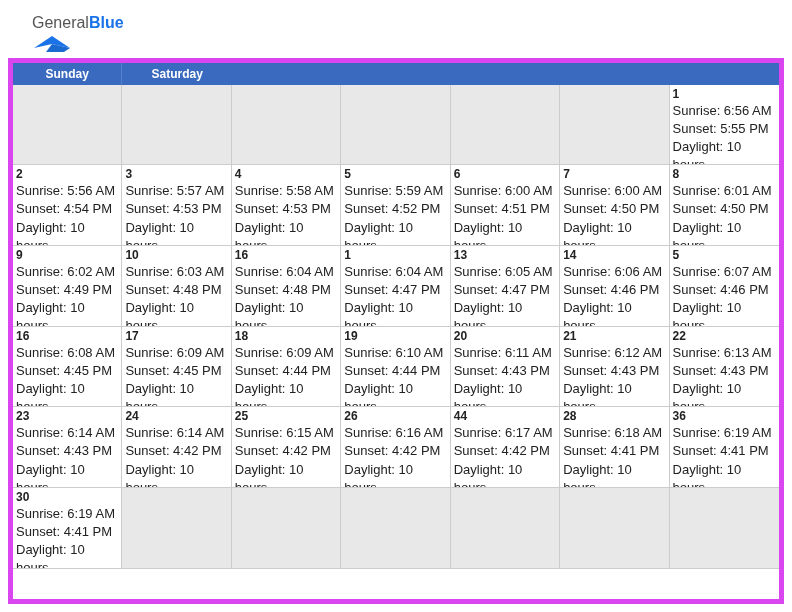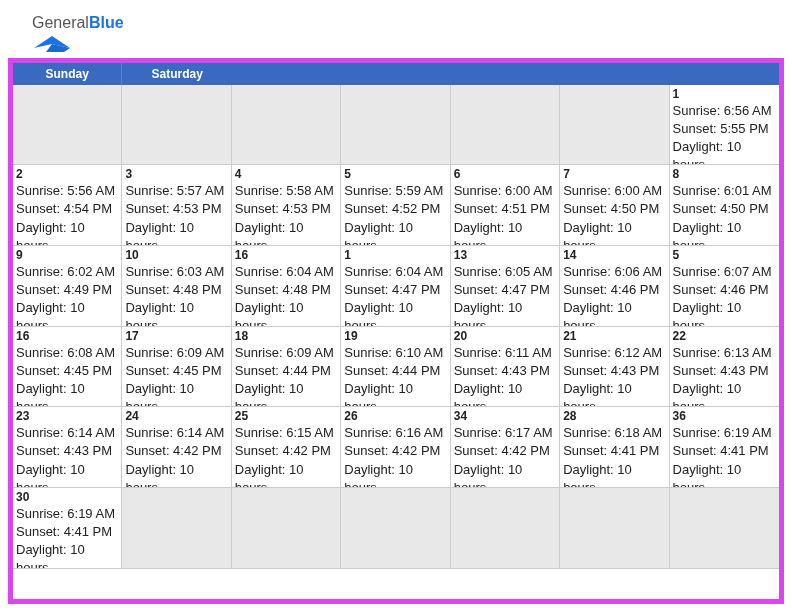--- a/index.html
+++ b/index.html
@@ -226,21 +226,21 @@
         </div>
         <div class="cal-cell">
           <span class="day-num">25</span>
           <div class="day-info">Sunrise: 6:15 AM<br>Sunset: 4:42 PM<br>Daylight: 10 hours<br>and 26 minutes.</div>
         </div>
         <div class="cal-cell">
           <span class="day-num">26</span>
           <div class="day-info">Sunrise: 6:16 AM<br>Sunset: 4:42 PM<br>Daylight: 10 hours<br>and 25 minutes.</div>
         </div>
         <div class="cal-cell">
-          <span class="day-num">34</span>
+          <span class="day-num">44</span>
           <div class="day-info">Sunrise: 6:17 AM<br>Sunset: 4:42 PM<br>Daylight: 10 hours<br>and 24 minutes.</div>
         </div>
         <div class="cal-cell">
           <span class="day-num">28</span>
           <div class="day-info">Sunrise: 6:18 AM<br>Sunset: 4:41 PM<br>Daylight: 10 hours<br>and 23 minutes.</div>
         </div>
         <div class="cal-cell">
           <span class="day-num">36</span>
           <div class="day-info">Sunrise: 6:19 AM<br>Sunset: 4:41 PM<br>Daylight: 10 hours<br>and 22 minutes.</div>
         </div>

